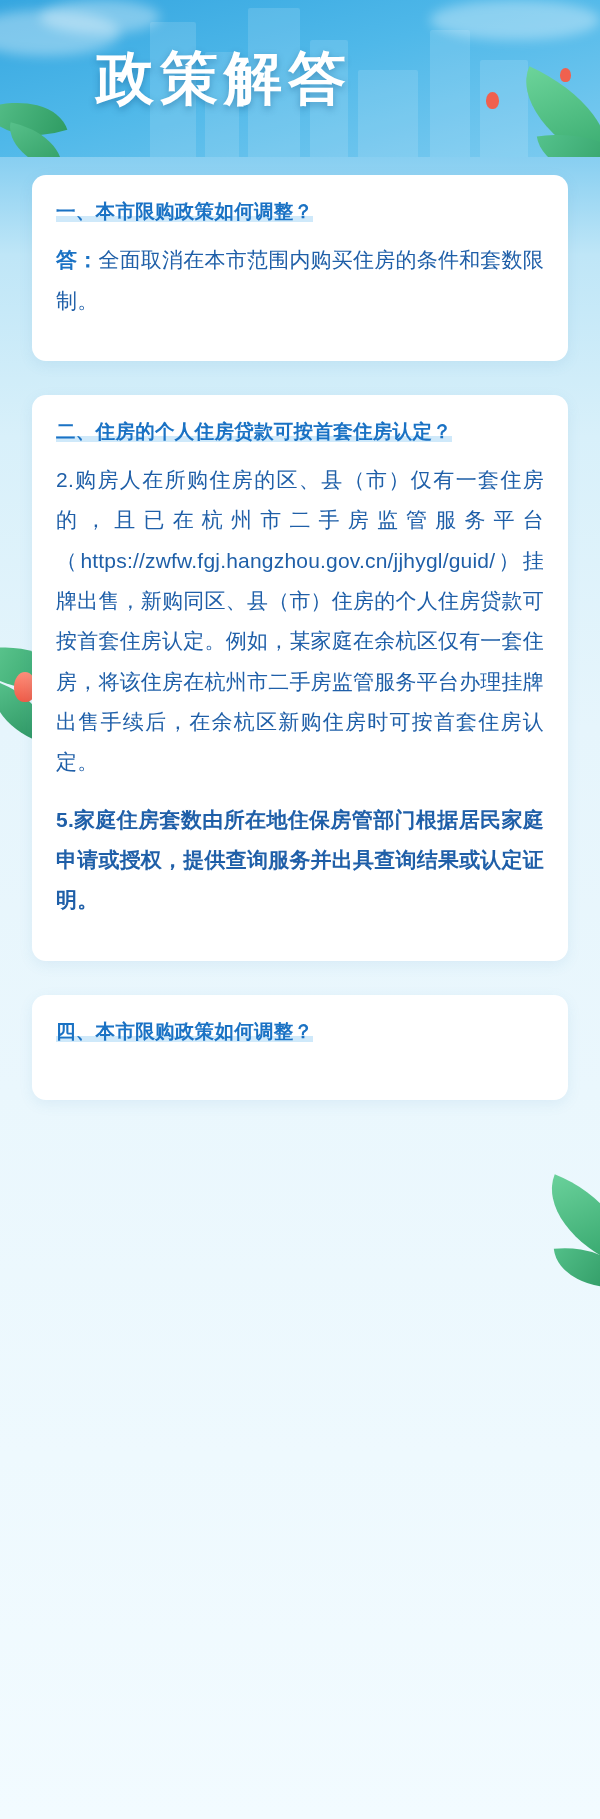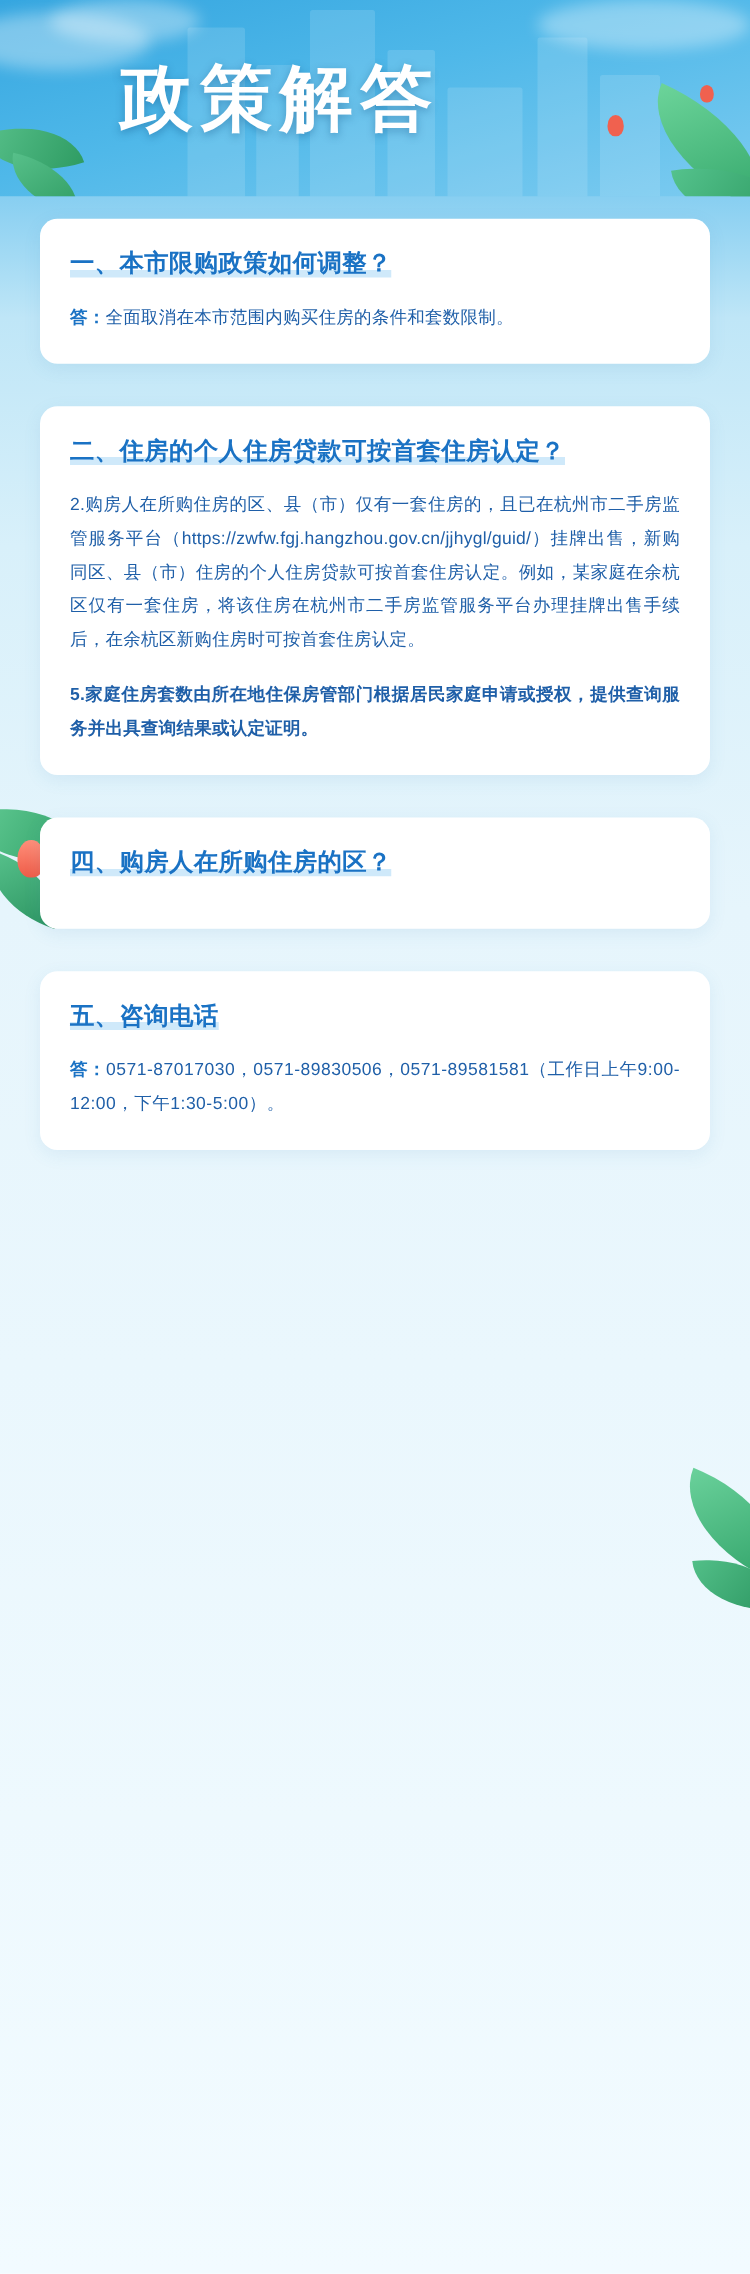--- a/index.html
+++ b/index.html
@@ -100,38 +100,38 @@
 
   
   .content {
     position: relative;
     z-index: 2;
     padding: 18px 32px 40px 32px;
   }
   .card {
     background: #ffffff;
     border-radius: 14px;
-    padding: 22px 24px 24px 24px;
+    padding: 22px 24px 40px 24px;
     margin-bottom: 34px;
     box-shadow: 0 4px 14px rgba(70,140,190,0.10);
   }
   .q {
     font-size: 19.5px;
     font-weight: bold;
     color: #1a72c4;
     line-height: 1.5;
     margin-bottom: 14px;
     letter-spacing: 0.3px;
   }
   .q .q-underline {
     display: inline;
     background: linear-gradient(transparent 72%, #cfe9fa 72%);
   }
   .a-para {
-    font-size: 14px;
+    font-size: 21px;
     line-height: 1.92;
     color: #1f5fa8;
     text-align: justify;
     letter-spacing: 0.2px;
   }
   .a-para + .a-para { margin-top: 17px; font-weight: bold; }
   .a-label {
     color: #1a72c4;
     font-weight: bold;
   }
@@ -186,26 +186,18 @@
     <div class="q">
       <span class="q-underline">二、住房的个人住房贷款可按首套住房认定？</span>
     </div>
     <div class="a-para link-text">2.购房人在所购住房的区、县（市）仅有一套住房的，且已在杭州市二手房监管服务平台（https://zwfw.fgj.hangzhou.gov.cn/jjhygl/guid/）挂牌出售，新购同区、县（市）住房的个人住房贷款可按首套住房认定。例如，某家庭在余杭区仅有一套住房，将该住房在杭州市二手房监管服务平台办理挂牌出售手续后，在余杭区新购住房时可按首套住房认定。</div>
     <div class="a-para">5.家庭住房套数由所在地住保房管部门根据居民家庭申请或授权，提供查询服务并出具查询结果或认定证明。</div>
   </div>
 
 
   <div class="card">
     <div class="q">
-      <span class="q-underline">四、购房人在所购住房的区？</span>
+      <span class="q-underline">四、本市限购政策如何调整？</span>
     </div>
   </div>
 
-  <div class="card last-card">
-    <div class="q">
-      <span class="q-underline">五、咨询电话</span>
-    </div>
-    <div class="a-para">
-      <span class="a-label">答：</span><span>0571-87017030，0571-89830506，0571-89581581（工作日上午9:00-12:00，下午1:30-5:00）。</span>
-    </div>
-  </div>
 
 </div>
 
 </body></html>

